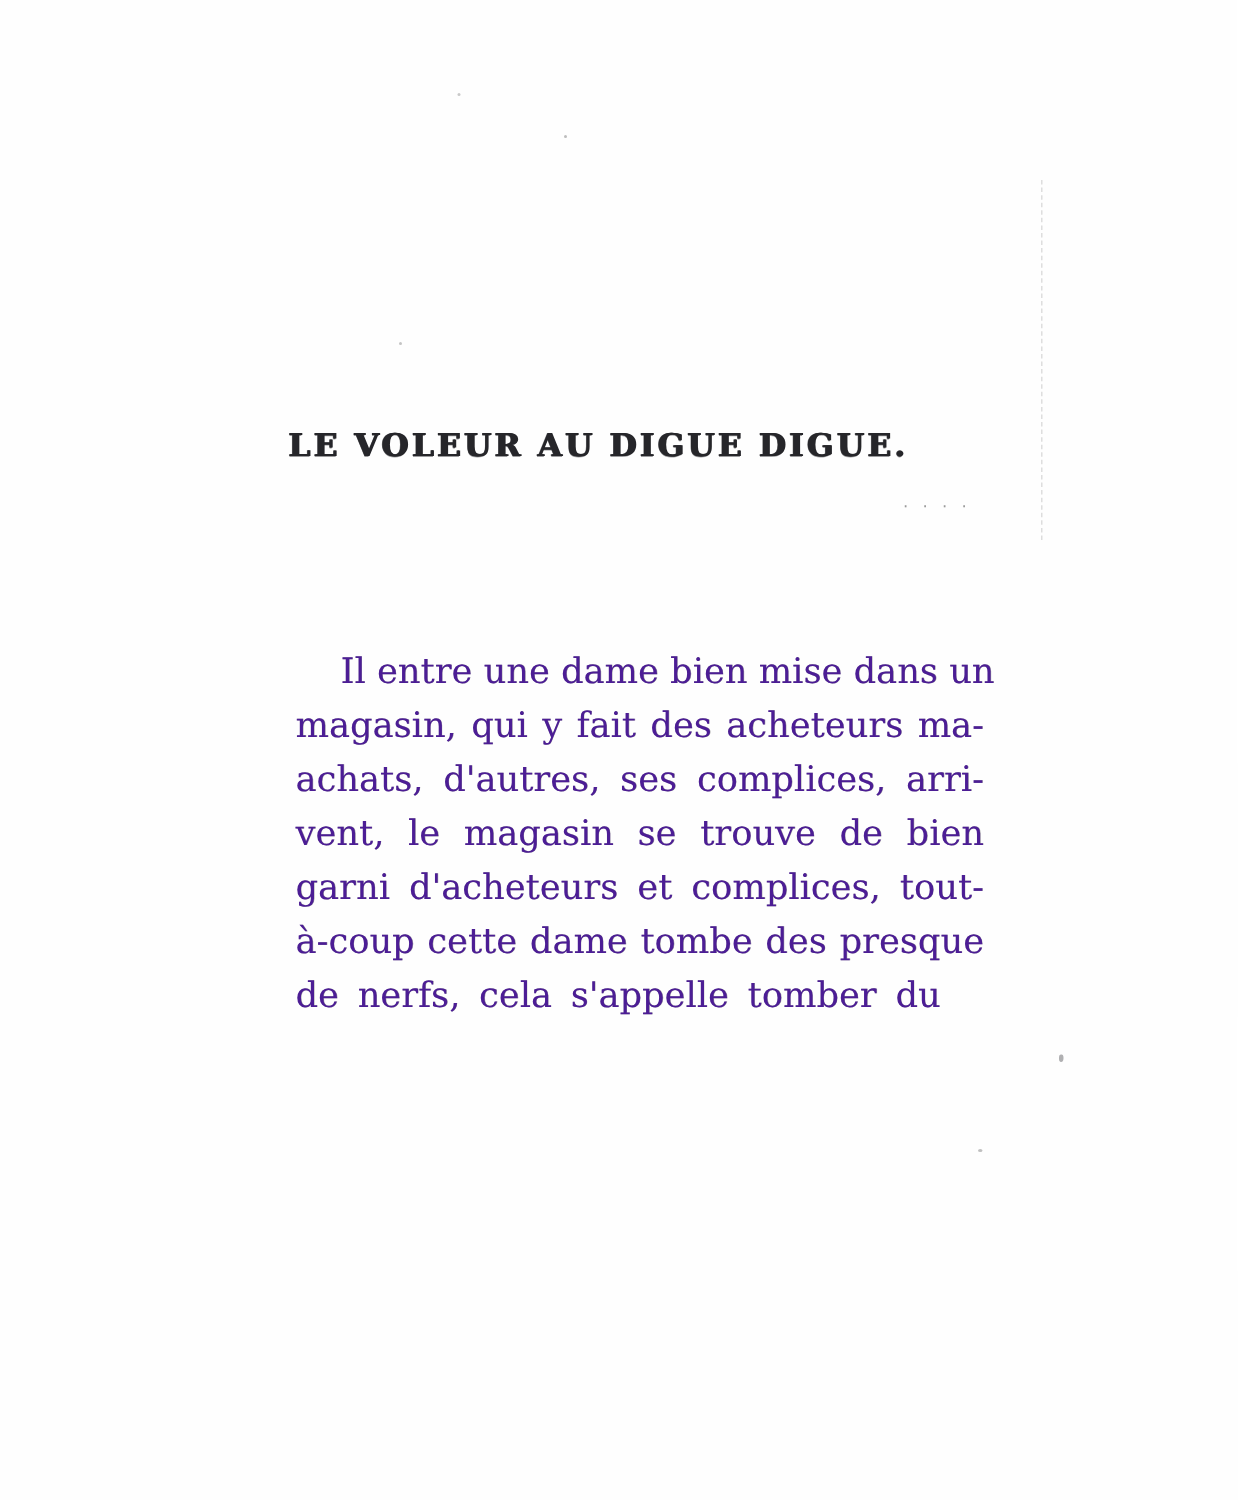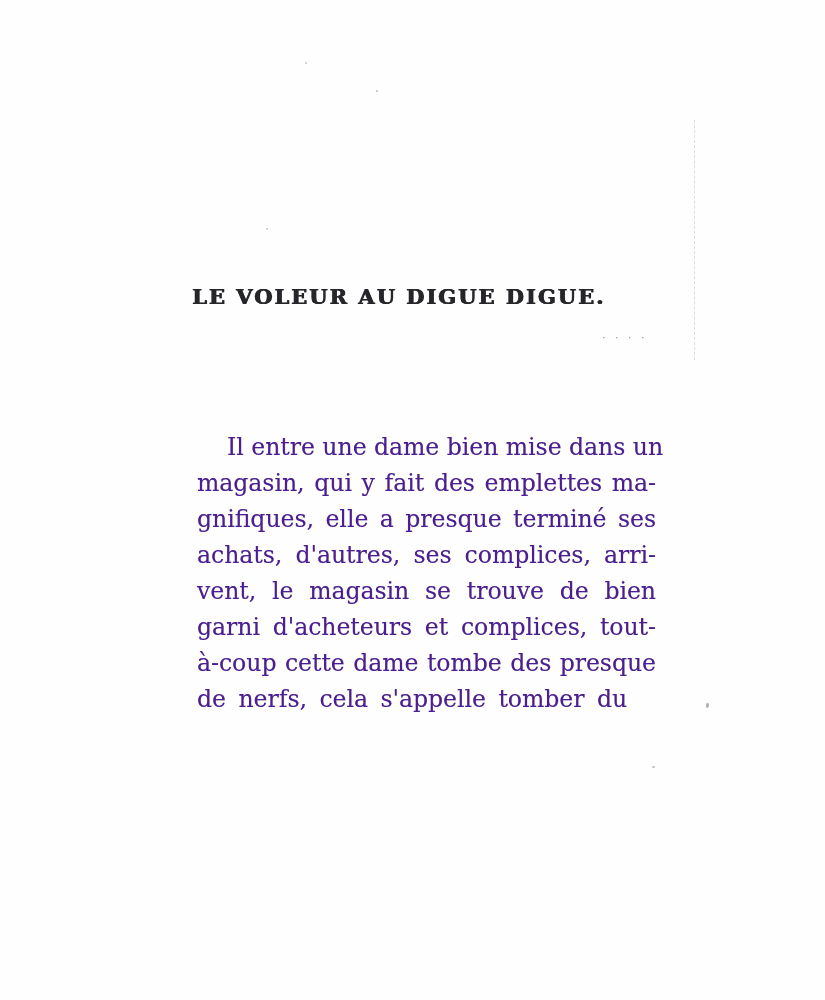--- a/index.html
+++ b/index.html
@@ -121,22 +121,21 @@
 <body>
 
 <div class="scan-page">
 
   <div class="page-title">LE VOLEUR AU DIGUE DIGUE.</div>
 
   <span class="artifact artifact-dots-under-title">· · · ·</span>
 
   <div class="text-block">
     <div class="text-line first-line">Il entre une dame bien mise dans un</div>
-    <div class="text-line">magasin, qui y fait des emplettes ma-</div>
-    <div class="text-line">gnifiques, elle a presque terminé ses</div>
+    <div class="text-line">magasin, qui y fait des acheteurs ma-</div>
     <div class="text-line">achats, d'autres, ses complices, arri-</div>
     <div class="text-line">vent, le magasin se trouve de bien</div>
     <div class="text-line">garni d'acheteurs et complices, tout-</div>
     <div class="text-line">à-coup cette dame tombe des presque</div>
     <div class="text-line last-line">de nerfs, cela s'appelle tomber du</div>
   </div>
 
   <div class="artifact artifact-edge-line"></div>
   <div class="artifact artifact-speck-1"></div>
   <div class="artifact artifact-speck-2"></div>

